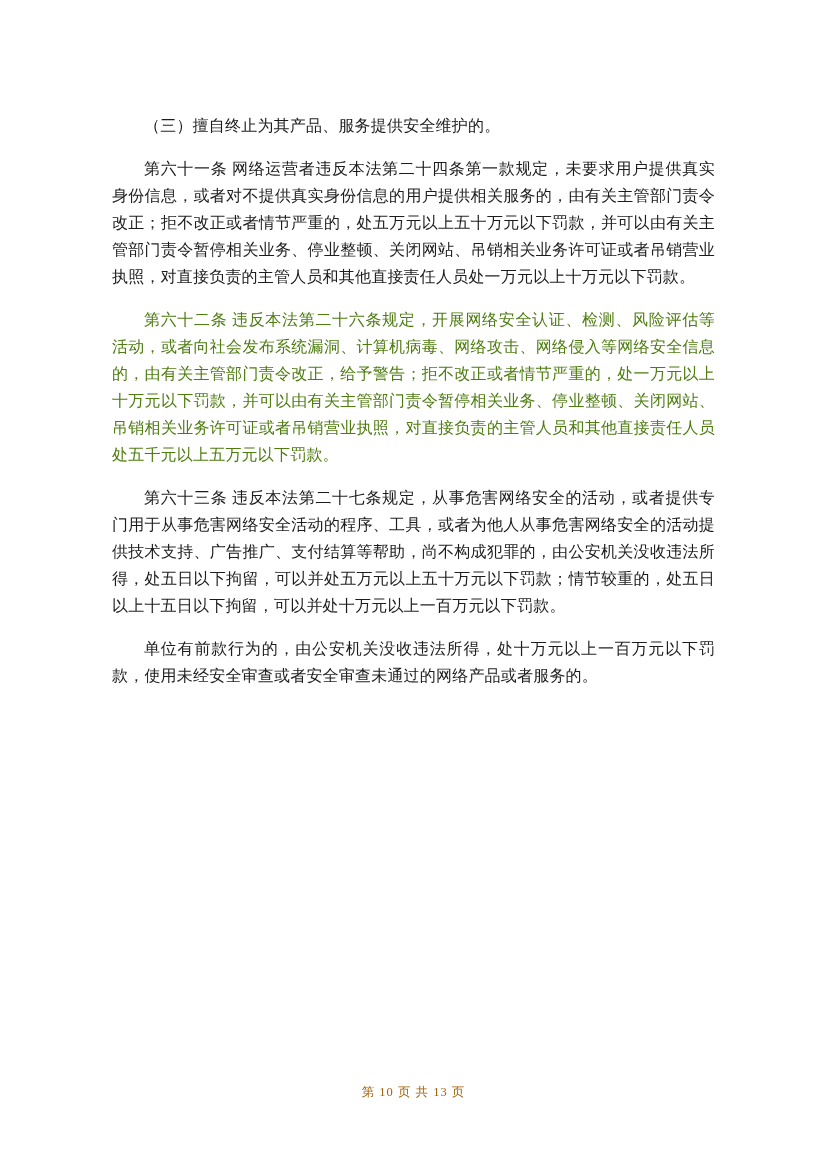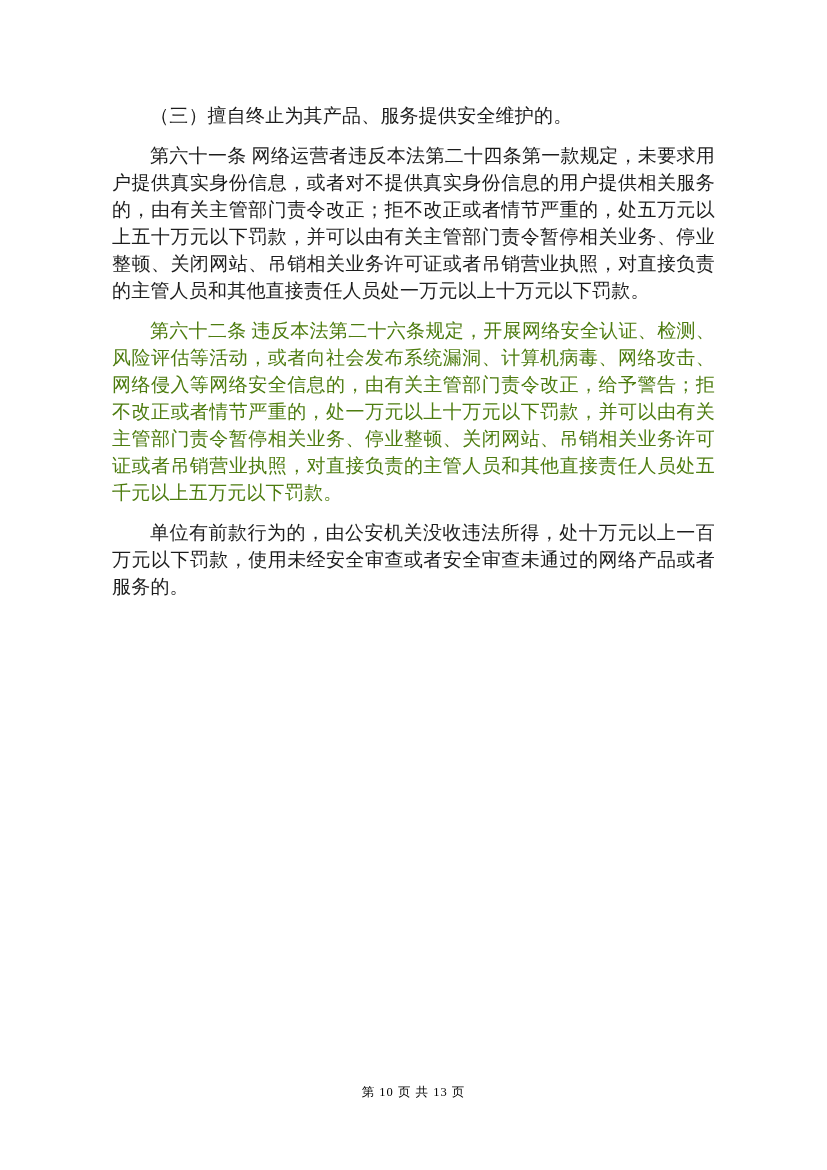--- a/index.html
+++ b/index.html
@@ -19,49 +19,50 @@
     inset: 0;
     background: #ffffff;
   }
   .doc-body {
     position: absolute;
     left: 112px;
     top: 96px;
     width: 603px;
   }
   p.para {
-    margin: 6px 0 13px 0;
-    font-size: 19px;
+    margin: 16px 0 13px 0;
+    font-size: 16px;
     line-height: 27px;
     color: #1c1c1c;
     text-align: justify;
     text-indent: 2em;
     letter-spacing: 0.2px;
     word-break: break-all;
   }
   p.para.red {
     color: #ff0000;
   }
   .footer {
     position: absolute;
     top: 1084px;
     left: 0;
     width: 100%;
     text-align: center;
     font-size: 12.5px;
-    color: #000000;
+    color: #a16207;
     letter-spacing: 1px;
   }
 </style>
 </head>
 <body>
 
 <div class="page">
   <div class="doc-body">
       <p class="para">（三）擅自终止为其产品、服务提供安全维护的。</p>
       <p class="para">第六十一条 网络运营者违反本法第二十四条第一款规定，未要求用户提供真实身份信息，或者对不提供真实身份信息的用户提供相关服务的，由有关主管部门责令改正；拒不改正或者情节严重的，处五万元以上五十万元以下罚款，并可以由有关主管部门责令暂停相关业务、停业整顿、关闭网站、吊销相关业务许可证或者吊销营业执照，对直接负责的主管人员和其他直接责任人员处一万元以上十万元以下罚款。</p>
       <p class="para red" style="color: #4d7c0f;">第六十二条 违反本法第二十六条规定，开展网络安全认证、检测、风险评估等活动，或者向社会发布系统漏洞、计算机病毒、网络攻击、网络侵入等网络安全信息的，由有关主管部门责令改正，给予警告；拒不改正或者情节严重的，处一万元以上十万元以下罚款，并可以由有关主管部门责令暂停相关业务、停业整顿、关闭网站、吊销相关业务许可证或者吊销营业执照，对直接负责的主管人员和其他直接责任人员处五千元以上五万元以下罚款。</p>
+      <p class="para">第六十三条 违反本法第二十七条规定，从事危害网络安全的活动，或者提供专门用于从事危害网络安全活动的程序、工具，或者为他人从事危害网络安全的活动提供技术支持、广告推广、支付结算等帮助，尚不构成犯罪的，由公安机关没收违法所得，处五日以下拘留，可以并处五万元以上五十万元以下罚款；情节较重的，处五日以上十五日以下拘留，可以并处十万元以上一百万元以下罚款。</p>
       <p class="para">单位有前款行为的，由公安机关没收违法所得，处十万元以上一百万元以下罚款，使用未经安全审查或者安全审查未通过的网络产品或者服务的。</p>
     </div>
   <div class="footer">
     <span>第 10 页 共 13 页</span>
   </div>
 </div>
 
 </body></html>

